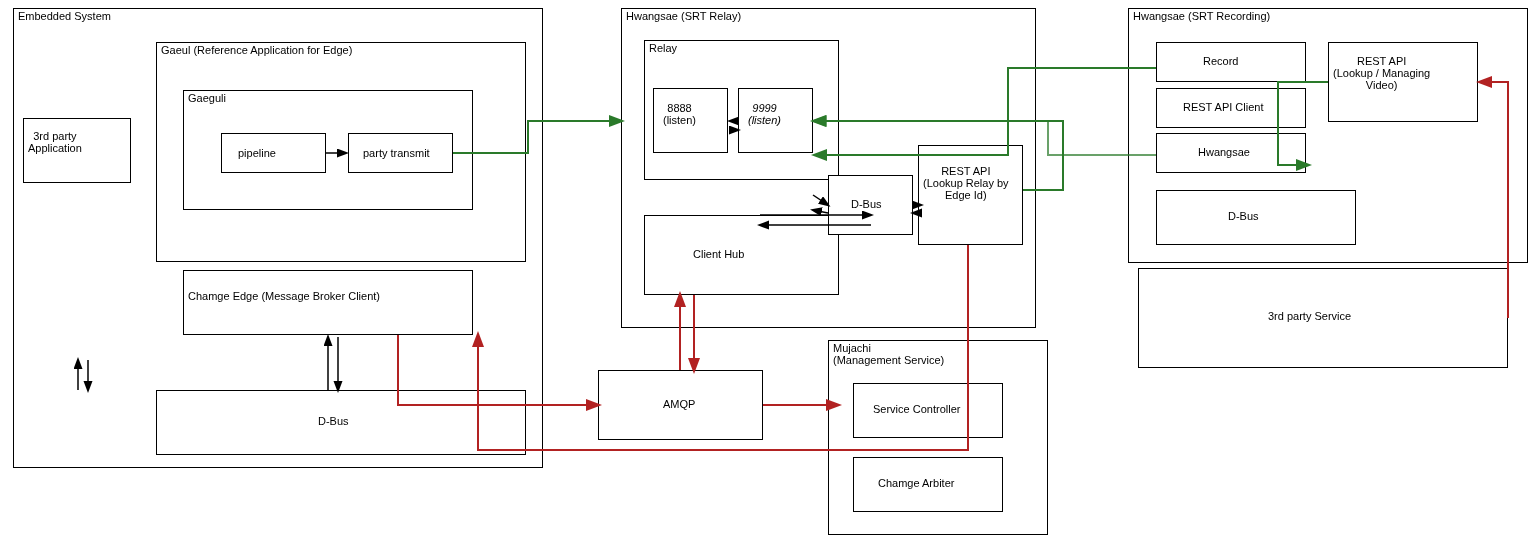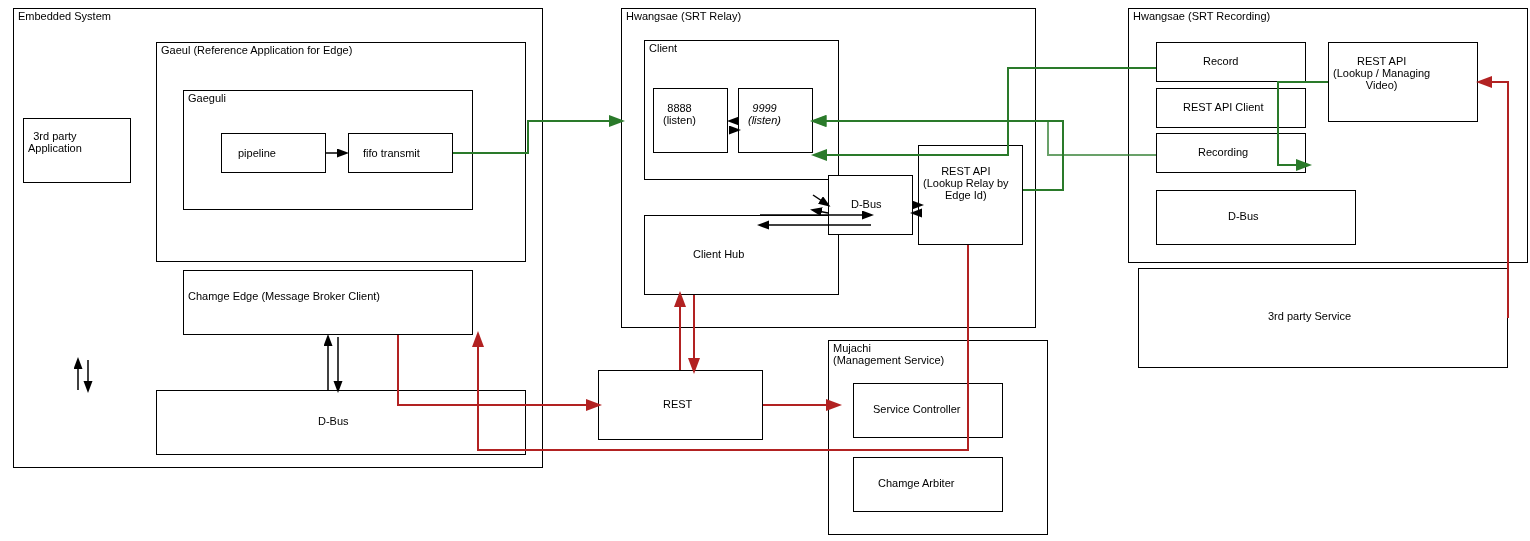--- a/index.html
+++ b/index.html
@@ -55,72 +55,72 @@
   <div class="box" style="left:148px;top:42px;width:370px;height:220px;"></div>
   <span class="box-label" style="left:153px;top:44px;">Gaeul (Reference Application for Edge)</span>
 
   <div class="box" style="left:175px;top:90px;width:290px;height:120px;"></div>
   <span class="box-label" style="left:180px;top:92px;">Gaeguli</span>
 
   <div class="box" style="left:213px;top:133px;width:105px;height:40px;"></div>
   <span class="box-label" style="left:230px;top:147px;">pipeline</span>
 
   <div class="box" style="left:340px;top:133px;width:105px;height:40px;"></div>
-  <span class="box-label" style="left:355px;top:147px;">fifo transmit</span>
+  <span class="box-label" style="left:355px;top:147px;">party transmit</span>
 
   <div class="box" style="left:175px;top:270px;width:290px;height:65px;"></div>
   <span class="box-label" style="left:180px;top:290px;">Chamge Edge (Message Broker Client)</span>
 
   <div class="box" style="left:148px;top:390px;width:370px;height:65px;"></div>
   <span class="box-label" style="left:310px;top:415px;">D-Bus</span>
 
   <div class="box" style="left:613px;top:8px;width:415px;height:320px;"></div>
   <span class="section-label" style="left:618px;top:10px;">Hwangsae (SRT Relay)</span>
 
   <div class="box" style="left:636px;top:40px;width:195px;height:140px;"></div>
-  <span class="box-label" style="left:641px;top:42px;">Client</span>
+  <span class="box-label" style="left:641px;top:42px;">Relay</span>
 
   <div class="box" style="left:645px;top:88px;width:75px;height:65px;"></div>
   <span class="box-label" style="left:655px;top:102px;text-align:center;">8888<br>(listen)</span>
 
   <div class="box" style="left:730px;top:88px;width:75px;height:65px;"></div>
   <span class="box-label" style="left:740px;top:102px;text-align:center;font-style:italic;">9999<br>(listen)</span>
 
   <div class="box" style="left:636px;top:215px;width:195px;height:80px;"></div>
   <span class="box-label" style="left:685px;top:248px;">Client Hub</span>
 
   <div class="box" style="left:820px;top:175px;width:85px;height:60px;"></div>
   <span class="box-label" style="left:843px;top:198px;">D-Bus</span>
 
   <div class="box" style="left:910px;top:145px;width:105px;height:100px;"></div>
   <span class="box-label" style="left:915px;top:165px;text-align:center;">REST API<br>(Lookup Relay by<br>Edge Id)</span>
 
   <div class="box" style="left:590px;top:370px;width:165px;height:70px;"></div>
-  <span class="box-label" style="left:655px;top:398px;">REST</span>
+  <span class="box-label" style="left:655px;top:398px;">AMQP</span>
 
   <div class="box" style="left:820px;top:340px;width:220px;height:195px;"></div>
   <span class="box-label" style="left:825px;top:342px;">Mujachi<br>(Management Service)</span>
 
   <div class="box" style="left:845px;top:383px;width:150px;height:55px;"></div>
   <span class="box-label" style="left:865px;top:403px;">Service Controller</span>
 
   <div class="box" style="left:845px;top:457px;width:150px;height:55px;"></div>
   <span class="box-label" style="left:870px;top:477px;">Chamge Arbiter</span>
 
   <div class="box" style="left:1120px;top:8px;width:400px;height:255px;"></div>
   <span class="section-label" style="left:1125px;top:10px;">Hwangsae (SRT Recording)</span>
 
   <div class="box" style="left:1148px;top:42px;width:150px;height:40px;"></div>
   <span class="box-label" style="left:1195px;top:55px;">Record</span>
 
   <div class="box" style="left:1148px;top:88px;width:150px;height:40px;"></div>
   <span class="box-label" style="left:1175px;top:101px;">REST API Client</span>
 
   <div class="box" style="left:1148px;top:133px;width:150px;height:40px;"></div>
-  <span class="box-label" style="left:1190px;top:146px;">Recording</span>
+  <span class="box-label" style="left:1190px;top:146px;">Hwangsae</span>
 
   <div class="box" style="left:1148px;top:190px;width:200px;height:55px;"></div>
   <span class="box-label" style="left:1220px;top:210px;">D-Bus</span>
 
   <div class="box" style="left:1320px;top:42px;width:150px;height:80px;"></div>
   <span class="box-label" style="left:1325px;top:55px;text-align:center;">REST API<br>(Lookup / Managing<br>Video)</span>
 
   <div class="box" style="left:1130px;top:268px;width:370px;height:100px;"></div>
   <span class="box-label" style="left:1260px;top:310px;">3rd party Service</span>
 

